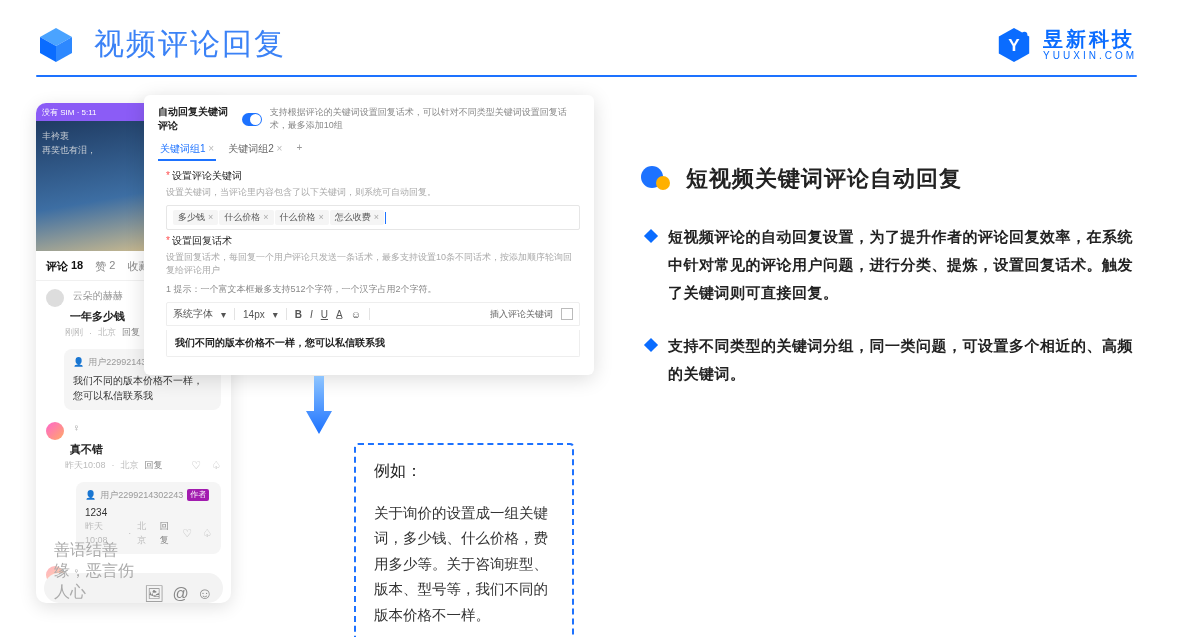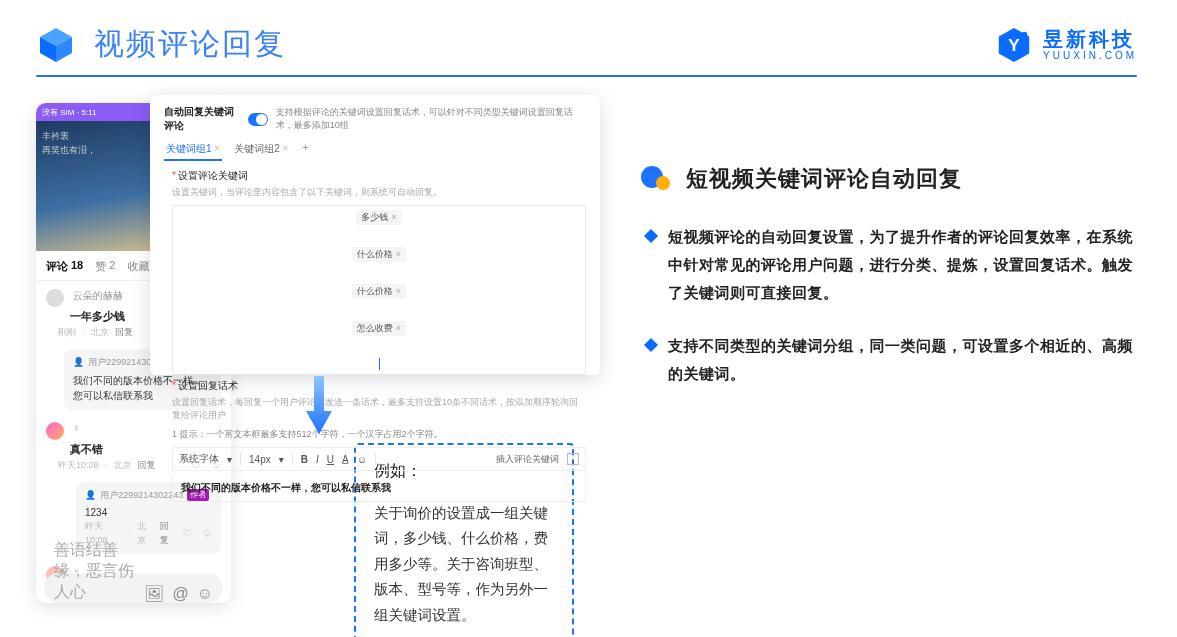--- a/index.html
+++ b/index.html
@@ -67,57 +67,57 @@
 .phone-hero-line { opacity: .8; line-height: 1.6; }
 .phone-tabs { display: flex; gap: 12px; padding: 8px 10px 6px; font-size: 11px; color: #888; border-bottom: 1px solid #f0f0f0; }
 .phone-tabs .active { color: #111; font-weight: 700; }
 .phone-tabs .tab { display: flex; gap: 3px; }
 .comment-item { padding: 8px 10px 0; }
 .avatar { width: 18px; height: 18px; border-radius: 50%; background: #ddd; display: inline-block; vertical-align: top; margin-right: 6px; }
 .avatar.img1 { background: linear-gradient(135deg,#f6c,#fa6); }
 .avatar.img2 { background: linear-gradient(135deg,#ffb3c1,#ffd6a5); }
 .c-name { font-size: 10px; color: #999; }
 .c-text { font-size: 11px; color: #222; font-weight: 700; margin: 2px 0 2px 24px; }
-.c-meta { font-size: 9px; color: #bbb; margin-left: 12px; display: flex; gap: 6px; align-items: center; }
+.c-meta { font-size: 9px; color: #bbb; margin-left: 19px; display: flex; gap: 6px; align-items: center; }
 .c-meta .reply { color: #888; }
 .action-icons { margin-left: auto; display: flex; gap: 10px; color: #bbb; font-size: 11px; }
 .reply-bubble {
   margin: 10px 10px 4px 28px; background: #f5f5f5; border-radius: 8px;
   padding: 7px 9px; font-size: 10px; line-height: 1.5; color: #333;
 }
 .reply-bubble .r-head { display: flex; align-items: center; gap: 4px; color: #999; font-size: 9px; margin-bottom: 3px; }
 .author-tag { background: #a21caf; color: #fff; font-size: 8px; padding: 0 3px; border-radius: 2px; }
 .reply-bubble.sub { margin-left: 40px; }
 .phone-input {
   position: absolute; left: 8px; right: 8px; bottom: 0; height: 30px;
   background: #f3f3f3; border-radius: 15px; display: flex; align-items: flex-end;
   padding: 0 10px; font-size: 16px; color: #aaa; gap: 8px;
 }
 .phone-input .ic { color: #888; }
 
 
 .settings-card {
-  position: absolute; left: 114px; top: -8px; width: 450px; height: 280px;
+  position: absolute; left: 108px; top: -8px; width: 450px; height: 280px;
   background: #fff; border-radius: 6px; box-shadow: 0 4px 20px rgba(0,0,0,.14);
   padding: 10px 14px 10px 14px; font-size: 10px; color: #666; z-index: 5;
 }
 .s-row1 { display: flex; align-items: center; gap: 8px; font-size: 10px; margin-bottom: 6px; }
 .s-row1 .lbl { color: #222; font-weight: 700; }
 .toggle { width: 24px; height: 13px; background: #1d72ff; border-radius: 7px; position: relative; }
 .toggle::after { content:""; position:absolute; right:1px; top:1px; width:11px; height:11px; background:#fff; border-radius:50%; }
 .s-row1 .desc { color: #888; font-size: 9px; }
 .tabs2 { display: flex; gap: 10px; margin: 2px 0 8px; font-size: 10px; }
 .tabs2 .t { padding: 3px 2px; color: #666; }
 .tabs2 .t.active { color: #1d72ff; border-bottom: 2px solid #1d72ff; }
 .tabs2 .add { color: #999; }
 .s-sub { margin-left: 8px; }
 .s-label { color: #222; font-size: 10px; margin-bottom: 3px; }
 .s-label .star { color: #ff4d4f; margin-right: 2px; }
 .s-hint { color: #aaa; font-size: 9px; margin-bottom: 6px; }
-.tag-row { display: flex; gap: 22px; align-items: center; border: 1px solid #e6e6e6; padding: 4px 6px; border-radius: 2px; margin-bottom: 4px; flex-direction: column; }
+.tag-row { display: flex; gap: 1px; align-items: center; border: 1px solid #e6e6e6; padding: 4px 6px; border-radius: 2px; margin-bottom: 4px; }
 .tag { background: #f5f5f5; border-radius: 2px; padding: 1px 5px; font-size: 9px; color: #555; }
 .tag .x { margin-left: 3px; color: #aaa; }
 .tag-cursor { width: 1px; height: 12px; background: #1d72ff; }
 .s-note { font-size: 9px; color: #999; margin-bottom: 6px; }
 .s-note .red { color: #ff4d4f; }
 .s-note .blue { color: #1d72ff; }
 .toolbar {
   display: flex; align-items: center; gap: 8px; border: 1px solid #eee;
   padding: 4px 6px; font-size: 10px; color: #555; margin-bottom: 4px; border-radius: 2px 2px 0 0;
 }
@@ -307,21 +307,21 @@
       <div class="phone-input">
         <span>善语结善缘，恶言伤人心</span>
         <span style="margin-left:auto" class="ic">🖼</span>
         <span class="ic">@</span>
         <span class="ic">☺</span>
       </div>
     </div>
 
     <div class="example-box">
       <div class="ex-title">例如：</div>
-      <div class="ex-body">关于询价的设置成一组关键词，多少钱、什么价格，费用多少等。关于咨询班型、版本、型号等，作为另外一组关键词设置。</div>
+      <div class="ex-body">关于询价的设置成一组关键词，多少钱、什么价格，费用多少等。关于咨询班型、版本、型号等，我们不同的版本价格不一样。</div>
     </div>
 
   </div>
 
   <div class="right-col">
     <div class="section-head">
       <svg class="chat-bubble-icon" viewBox="0 0 32 32">
         <circle cx="12" cy="14" r="11" fill="#1d72ff"></circle>
         <circle cx="23" cy="20" r="7" fill="#ffb000"></circle>
       </svg>

